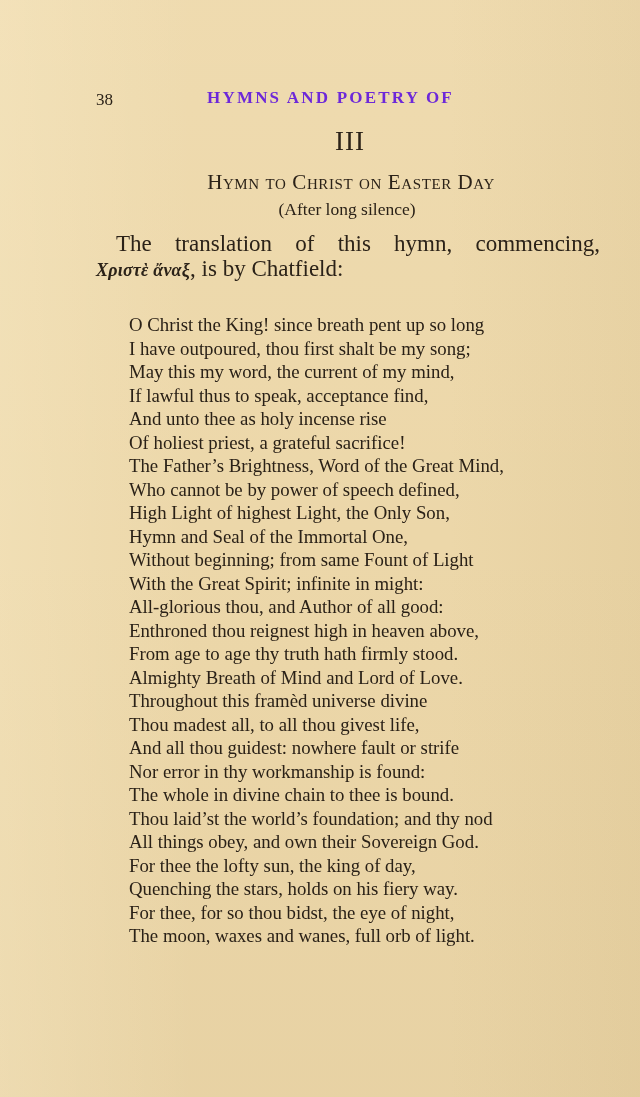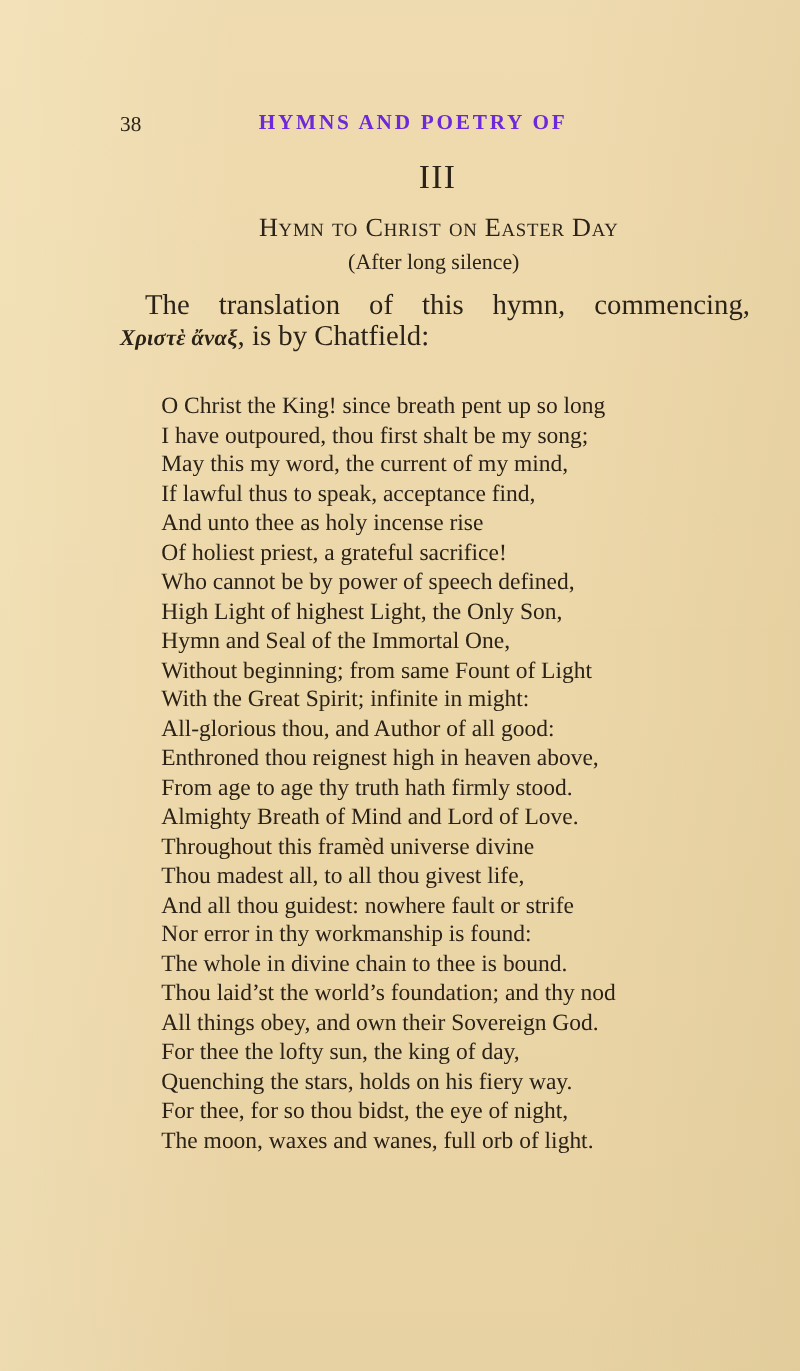--- a/index.html
+++ b/index.html
@@ -142,20 +142,21 @@
     <span class="intro-line2"><span class="greek">Χριστὲ ἄναξ</span><span>, is by Chatfield:</span></span>
   </div>
 
   <ul class="poem">
     <li>O Christ the King!  since breath pent up so long</li>
     <li>I have outpoured, thou first shalt be my song;</li>
     <li>May this my word, the current of my mind,</li>
     <li>If lawful thus to speak, acceptance find,</li>
     <li>And unto thee as holy incense rise</li>
     <li>Of holiest priest, a grateful sacrifice!</li>
+    <li>The Father’s Brightness, Word of the Great Mind,</li>
     <li>Who cannot be by power of speech defined,</li>
     <li>High Light of highest Light, the Only Son,</li>
     <li>Hymn and Seal of the Immortal One,</li>
     <li>Without beginning;  from same Fount of Light</li>
     <li>With the Great Spirit;  infinite in might:</li>
     <li>All-glorious thou, and Author of all good:</li>
     <li>Enthroned thou reignest high in heaven above,</li>
     <li>From age to age thy truth hath firmly stood.</li>
     <li>Almighty Breath of Mind and Lord of Love.</li>
     <li>Throughout this framèd universe divine</li>

